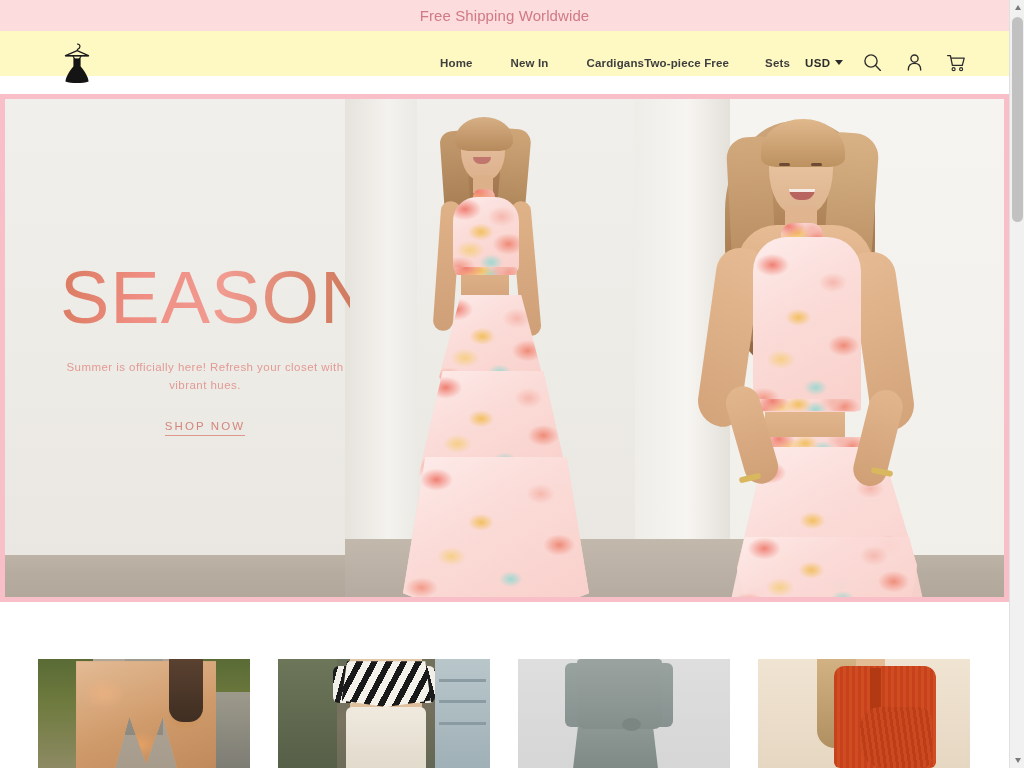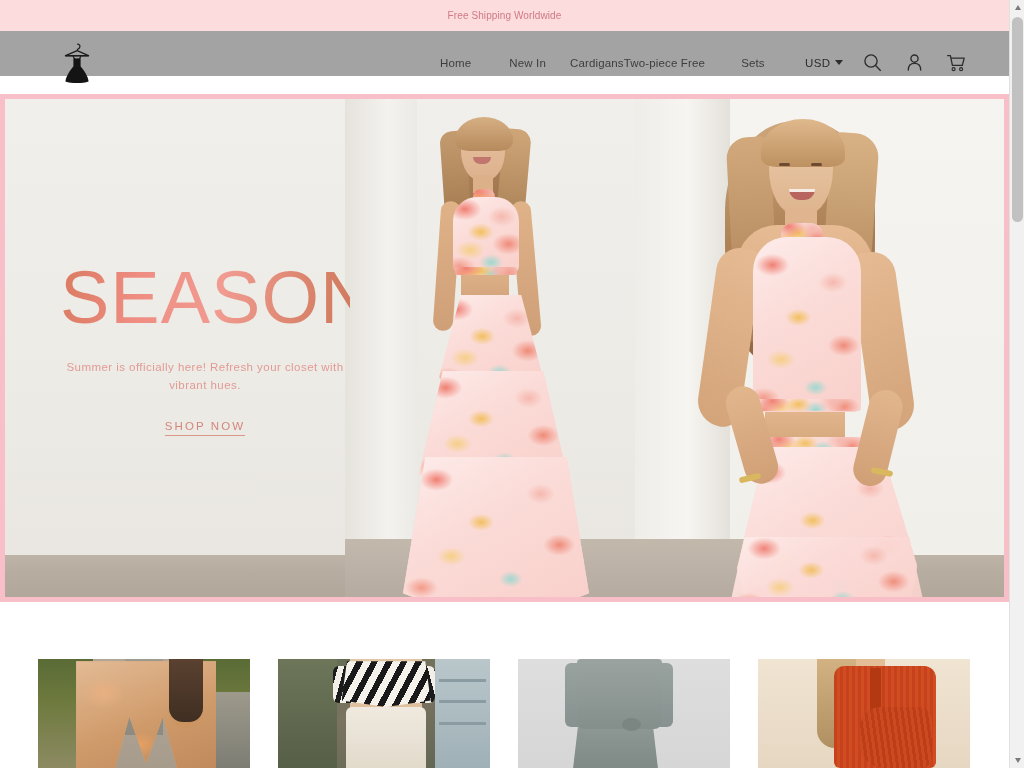--- a/index.html
+++ b/index.html
@@ -26,35 +26,36 @@
     position: absolute;
     top: 0; left: 0;
     width: 1009px;
     height: 31px;
     background: #fcdcdc;
     display: flex;
     align-items: center;
     justify-content: center;
   }
   .announce-text {
-    font-size: 10px;
+    font-size: 15px;
     letter-spacing: 0.1px;
     color: #cf7a86;
     font-family: "Liberation Sans", sans-serif;
   }
 
   
   .site-header {
     position: absolute;
     top: 31px; left: 0;
     width: 1009px;
     height: 45px;
-    background: #a3a3a3;
+    background: #fef9c3;
     display: flex;
     align-items: center;
+    font-weight: bold;
   }
 
   .logo-wrap {
     position: absolute;
     left: 55px;
     top: 9px;
     width: 44px; height: 46px;
     display: flex;
     align-items: center;
     justify-content: center;
@@ -74,21 +75,21 @@
     font-size: 11.5px;
     color: #3e3e3e;
     text-decoration: none;
     letter-spacing: 0.15px;
     white-space: nowrap;
     padding: 6px 0;
     cursor: pointer;
     font-family: "Liberation Sans", sans-serif;
   }
   .nav-gap-1 { margin-right: 38px; }
-  .nav-gap-2 { margin-right: 24px; }
+  .nav-gap-2 { margin-right: 38px; }
   .nav-gap-3 { }
   .nav-gap-4 { margin-right: 36px; }
 
   .currency-select {
     position: absolute;
     left: 805px; top: 0;
     height: 63px;
     display: flex;
     align-items: center;
     gap: 5px;

